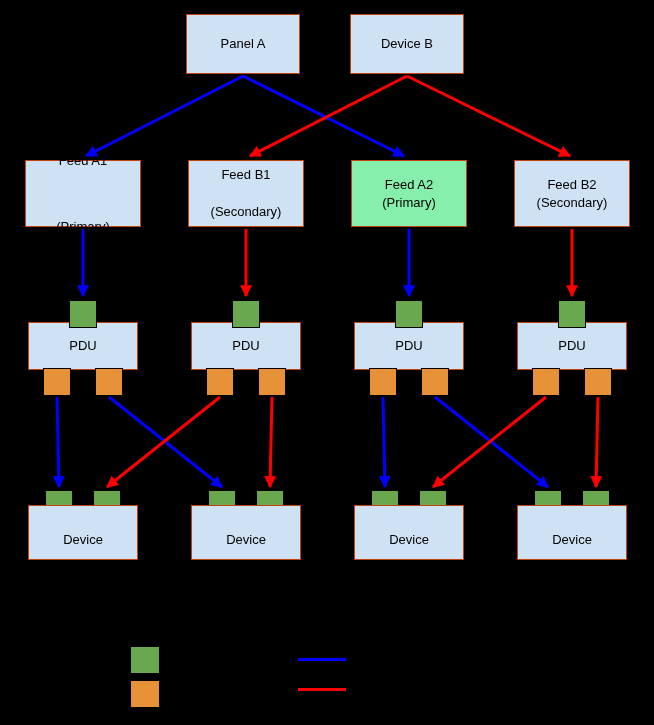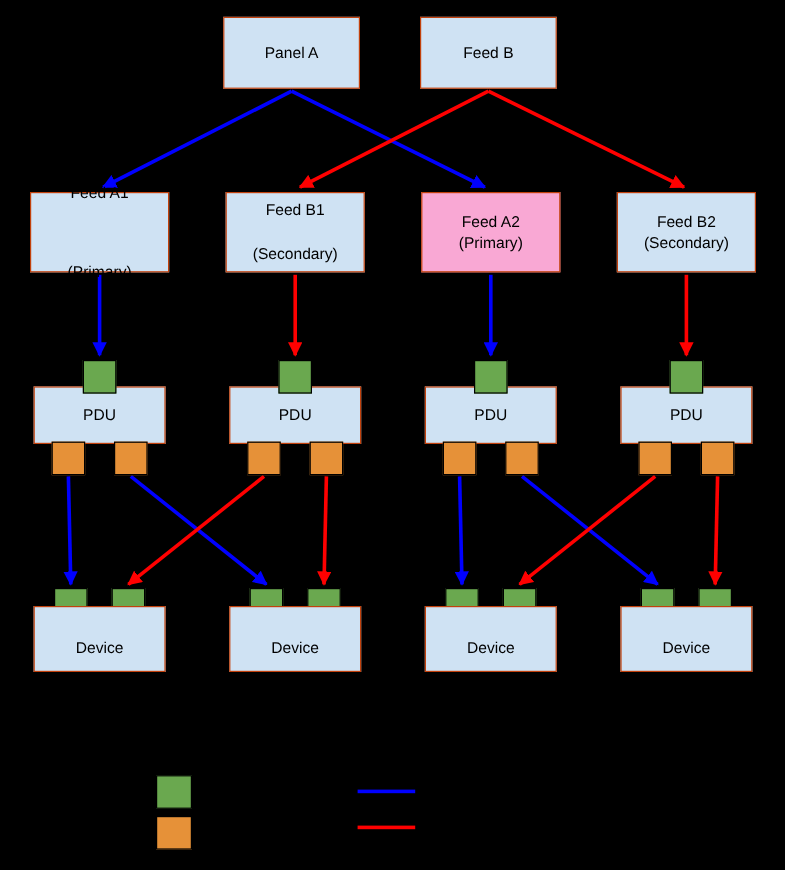--- a/index.html
+++ b/index.html
@@ -87,32 +87,32 @@
     <line x1="383" y1="397" x2="385" y2="487" stroke-width="3" marker-end="url(#arrow-blue)" stroke="#0000ff"></line>
     <line x1="435" y1="397" x2="548" y2="487" stroke-width="3" marker-end="url(#arrow-blue)" stroke="#0000ff"></line>
     <line x1="546" y1="397" x2="433" y2="487" stroke-width="3" marker-end="url(#arrow-red)" stroke="#ff0000"></line>
     <line x1="598" y1="397" x2="596" y2="487" stroke-width="3" marker-end="url(#arrow-red)" stroke="#ff0000"></line>
   </svg>
 
   <div class="node" style="left: 186px; top: 14px; width: 114px; height: 60px; background: rgb(207, 226, 243);">
     <span>Panel A</span>
   </div>
   <div class="node" style="left: 350px; top: 14px; width: 114px; height: 60px; background: rgb(207, 226, 243);">
-    <span>Feed B</span>
+    <span>Device B</span>
   </div>
 
   <div class="node" style="left: 25px; top: 160px; width: 116px; height: 67px; background: rgb(207, 226, 243); gap: 48px;">
     <span>Feed A1</span>
     <span>(Primary)</span>
   </div>
   <div class="node" style="left: 188px; top: 160px; width: 116px; height: 67px; background: rgb(207, 226, 243); gap: 19px;">
     <span>Feed B1</span>
     <span>(Secondary)</span>
   </div>
-  <div class="node" style="left: 351px; top: 160px; width: 116px; height: 67px; background: #f9a8d4;">
+  <div class="node" style="left: 351px; top: 160px; width: 116px; height: 67px; background: #86efac;">
     <span>Feed A2</span>
     <span>(Primary)</span>
   </div>
   <div class="node" style="left: 514px; top: 160px; width: 116px; height: 67px; background: rgb(207, 226, 243);">
     <span>Feed B2</span>
     <span>(Secondary)</span>
   </div>
 
   <div class="node" style="left: 28px; top: 322px; width: 110px; height: 48px; background: rgb(207, 226, 243);">
     <span>PDU</span>

